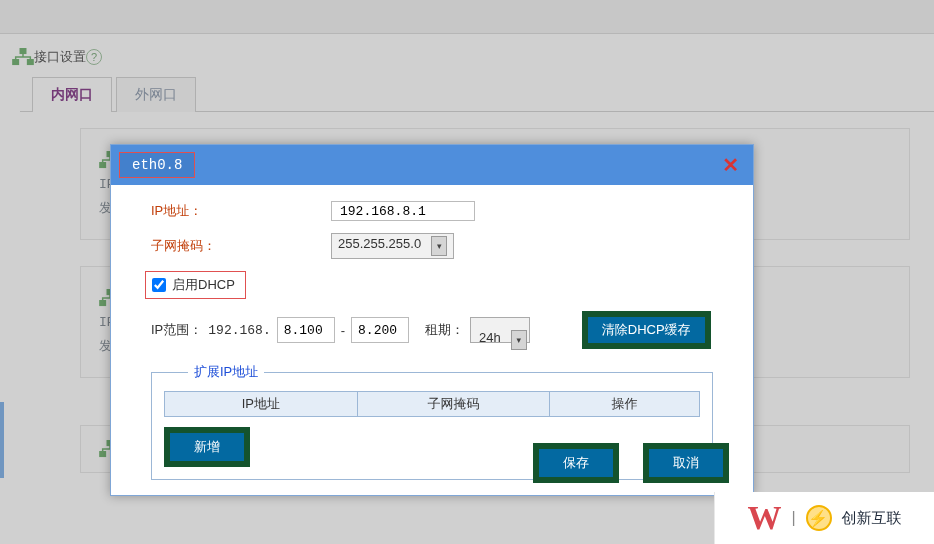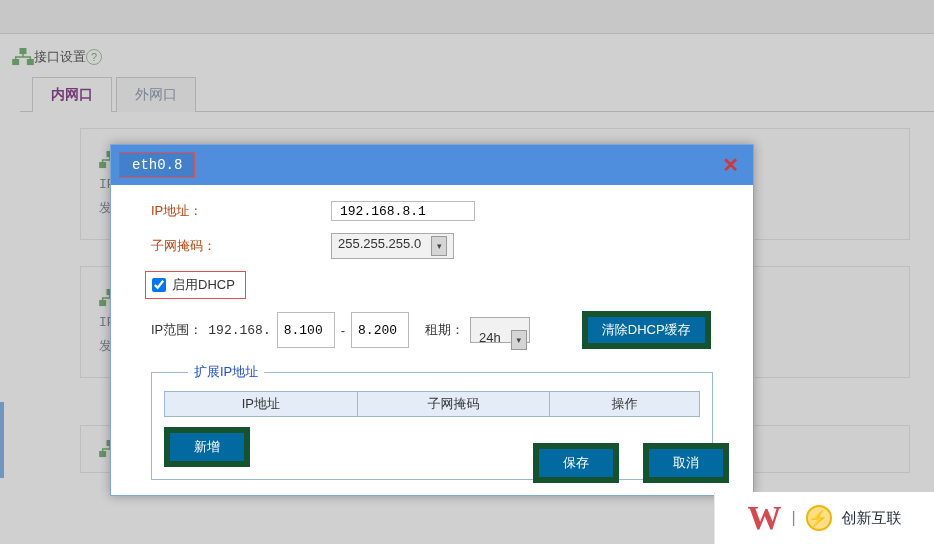--- a/index.html
+++ b/index.html
@@ -76,21 +76,21 @@
   }
 
   .dhcp-box {
     display: inline-flex; align-items: center; border: 1px solid #e05050;
     padding: 4px 10px 4px 6px; margin-left: -6px;
   }
   .dhcp-box input[type=checkbox] { width: 14px; height: 14px; margin-right: 6px; }
 
   .range-row { display: flex; align-items: center; gap: 6px; margin-bottom: 14px; }
   .range-input {
-    width: 58px; height: 36px; border: 1px solid #bbb; padding: 2px 6px;
+    width: 58px; height: 26px; border: 1px solid #bbb; padding: 2px 6px;
     font-family: "Courier New", monospace; font-size: 13px;
   }
   .btn-blue {
     background: #0369a1; color: #fff; border: 6px solid #14532d;
     padding: 4px 14px; font-size: 13px; cursor: pointer;
   }
 
   fieldset.ext-ip {
     border: 1px solid #9cb7d6; padding: 10px 12px 12px 12px; margin-top: 0px;
     position: relative;

